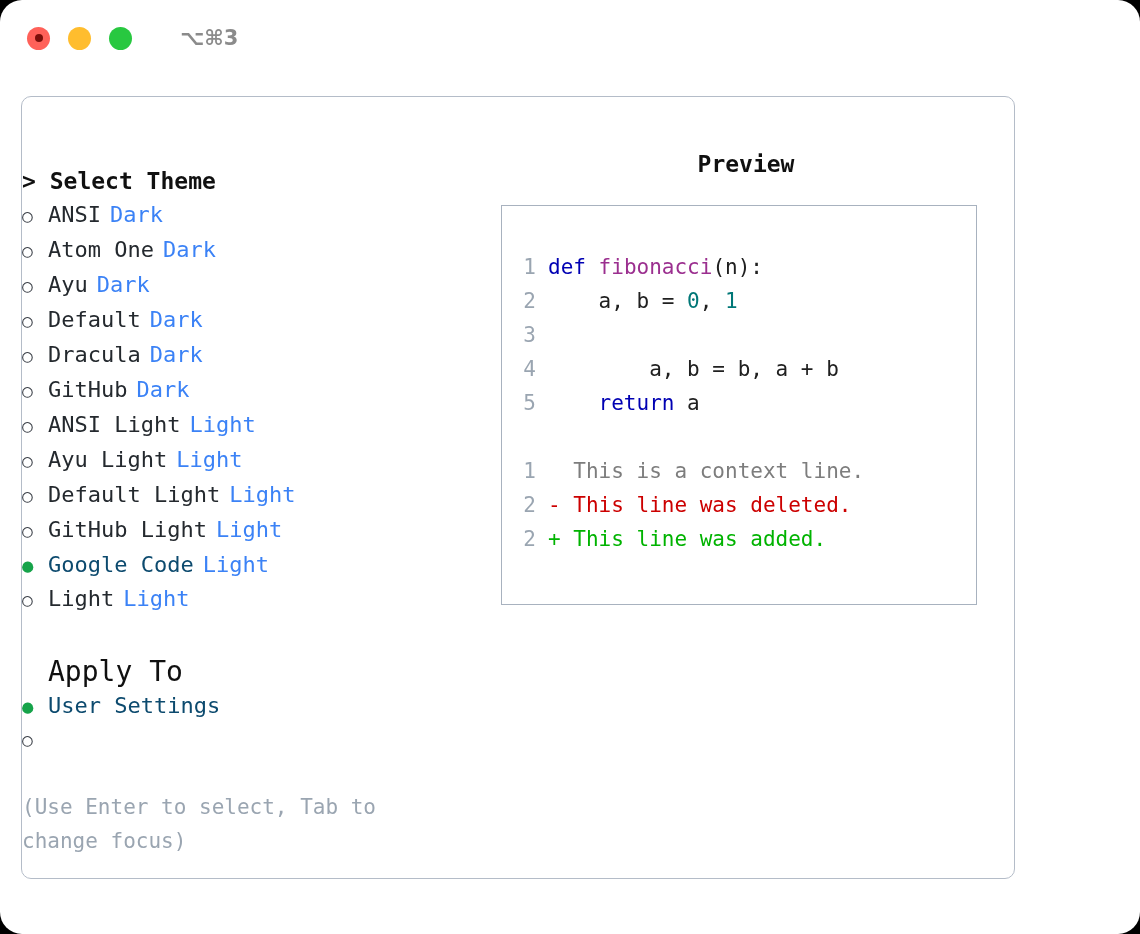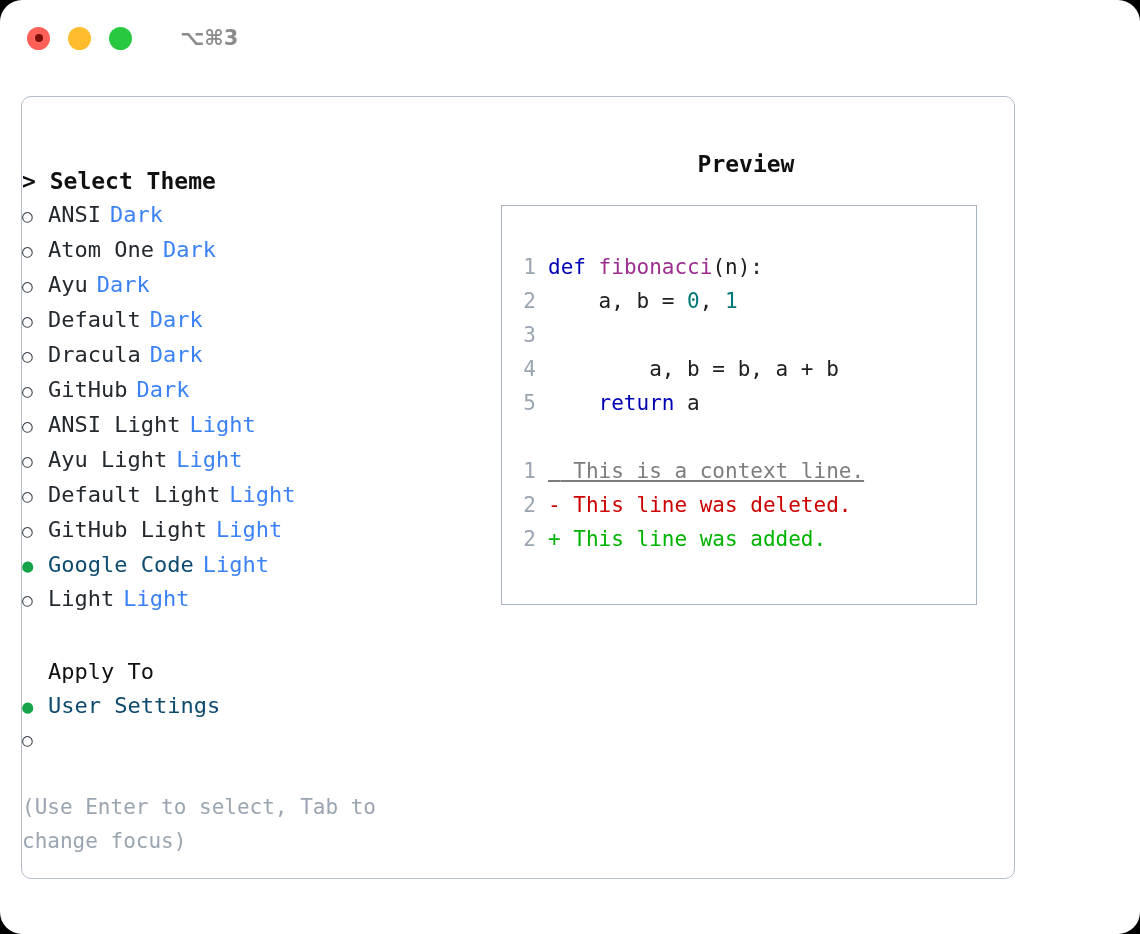--- a/index.html
+++ b/index.html
@@ -122,21 +122,21 @@
   }
   .opt-name { color: #24292e; }
   .opt-row.selected .opt-name { color: #0c4a6e; }
   .opt-tag {
     color: #3b82f6;
     padding-left: 9px;
   }
 
   #apply-block { margin-top: 38px; }
   .apply-head {
-    font-size: 22px;
+    font-size: 28px;
     color: #101010;
     line-height: 34px;
     padding-left: 26px;
     white-space: pre;
   }
 
   #hint {
     margin-top: 33px;
     font-size: 21px;
     line-height: 34px;
@@ -183,21 +183,21 @@
     color: #9aa5b1;
   }
   .code-text { color: #202020; }
   .spacer-line { height: 34px; }
 
   .tok-kw  { color: #0000b3; }
   .tok-fn  { color: #9b2f8f; }
   .tok-num { color: #007777; }
   .tok-pl  { color: #202020; }
 
-  .diff-ctx { color: #7d7d7d; text-decoration: underline; }
+  .diff-ctx { color: #7d7d7d; }
   .diff-del { color: #cc0000; }
   .diff-add { color: #00b300; text-align: center; }
 </style>
 </head>
 <body>
 
 <div id="window">
 
   <div id="titlebar">
     <div class="lights">

